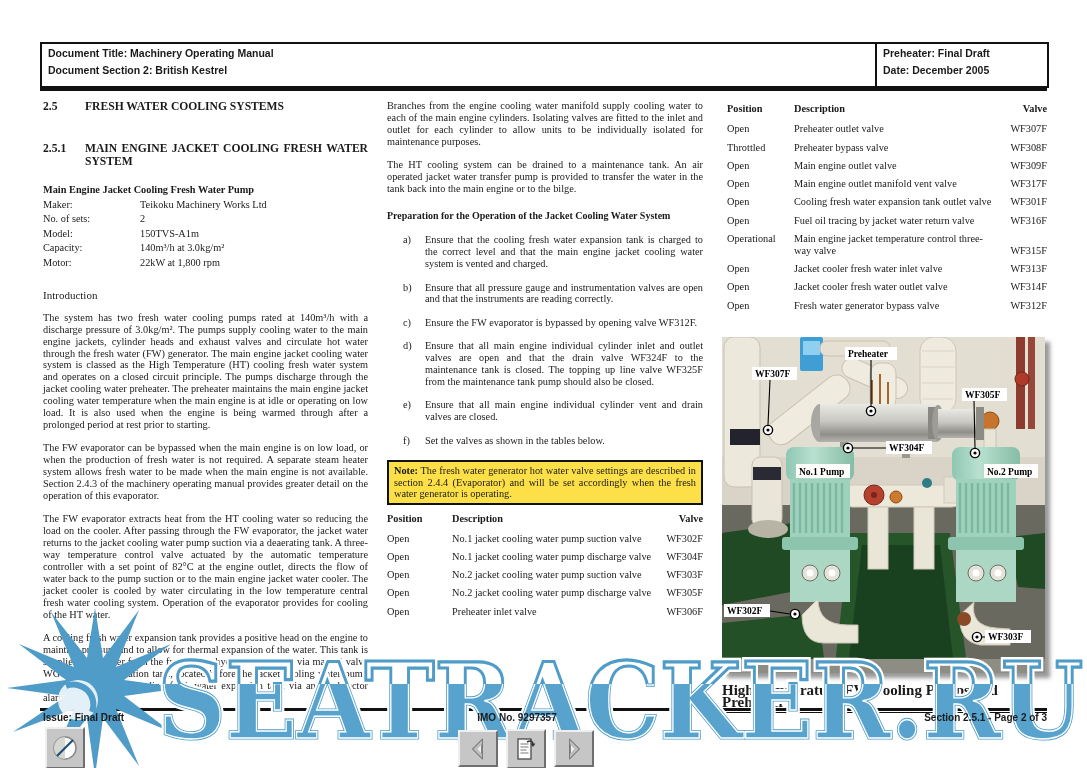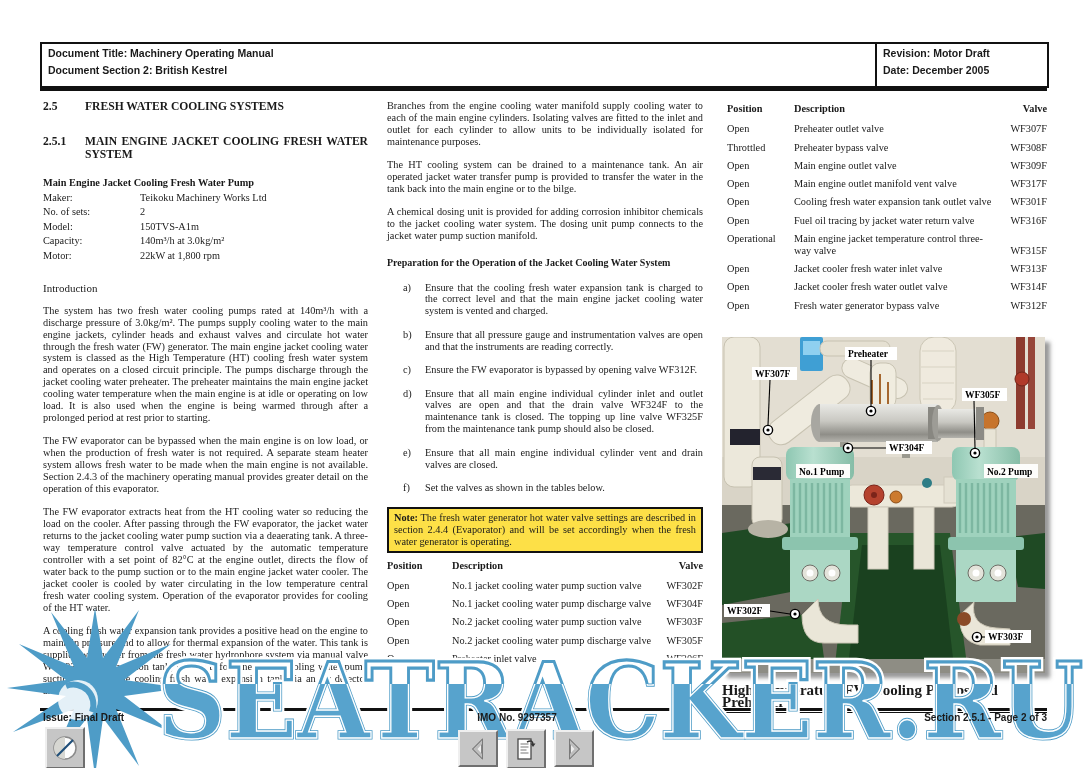--- a/index.html
+++ b/index.html
@@ -18,21 +18,21 @@
   .rule{position:absolute;left:40px;width:1007px;height:3px;background:#111;}
   .rule.top{top:88px;} .rule.bottom{top:708px;}
 
   
   .col{position:absolute;top:100px;font-size:10.3px;line-height:11.9px;text-align:justify;}
   .col-left{left:43px;width:325px;}
   .col-mid{left:387px;width:316px;}
   .col-right{left:722px;width:325px;}
 
   .sec-head{display:flex;font-weight:bold;font-size:11.6px;line-height:13px;
-            text-align:left;margin-bottom:22px;}
+            text-align:left;margin-bottom:29px;}
   .sec-head .num{width:42px;flex:none;}
   .sec-head .ttl{flex:1;text-align:justify;}
   .sub-head{margin-bottom:16px;}
   .spec-title{font-weight:bold;margin-bottom:2px;}
   .spec-row{display:grid;grid-template-columns:97px 1fr;text-align:left;
             line-height:14.4px;}
   .intro-head{font-weight:normal;font-size:11px;margin:20px 0 10px 0;text-align:left;}
   p.body{margin:0 0 11.5px 0;}
 
   .prep-head{font-weight:bold;font-size:10px;text-align:justify;margin:14px 0 12px 0;line-height:13.5px;}
@@ -73,21 +73,21 @@
   .starburst{position:absolute;left:0px;top:608px;z-index:40;pointer-events:none;}
   .watermark{position:absolute;left:150px;top:626px;z-index:45;pointer-events:none;}
 </style>
 </head>
 <body>
 
 <div class="page">
 
   <div class="hdr">
     <div class="cell l l1">Document Title: Machinery Operating Manual</div>
-    <div class="cell r1">Revision: Motor Draft</div>
+    <div class="cell r1">Preheater: Final Draft</div>
     <div class="cell l l2">Document Section 2: British Kestrel</div>
     <div class="cell r2">Date: December 2005</div>
   </div>
   <div class="rule top"></div>
 
   <div class="col col-left">
     <div class="sec-head">
       <span class="num">2.5</span>
       <span class="ttl">FRESH WATER COOLING SYSTEMS</span>
     </div>
@@ -136,21 +136,20 @@
       </div>
   </div>
 
   <div class="col col-mid">
     <div>
 
         <p class="body">Branches from the engine cooling water manifold supply cooling water to each of the main engine cylinders. Isolating valves are fitted to the inlet and outlet for each cylinder to allow units to be individually isolated for maintenance purposes.</p>
 
         <p class="body">The HT cooling system can be drained to a maintenance tank. An air operated jacket water transfer pump is provided to transfer the water in the tank back into the main engine or to the bilge.</p>
 
-        <p class="body">A chemical dosing unit is provided for adding corrosion inhibitor chemicals to the jacket cooling water system. The dosing unit pump connects to the jacket water pump suction manifold.</p>
       </div>
     <div class="prep-head">Preparation for the Operation of the Jacket Cooling Water System</div>
     <div>
 
         <div class="step">
           <span></span>
           <span>a)</span>
           <span class="txt">Ensure that the cooling fresh water expansion tank is charged to the correct level and that the main engine jacket cooling water system is vented and charged.</span>
         </div>
 

